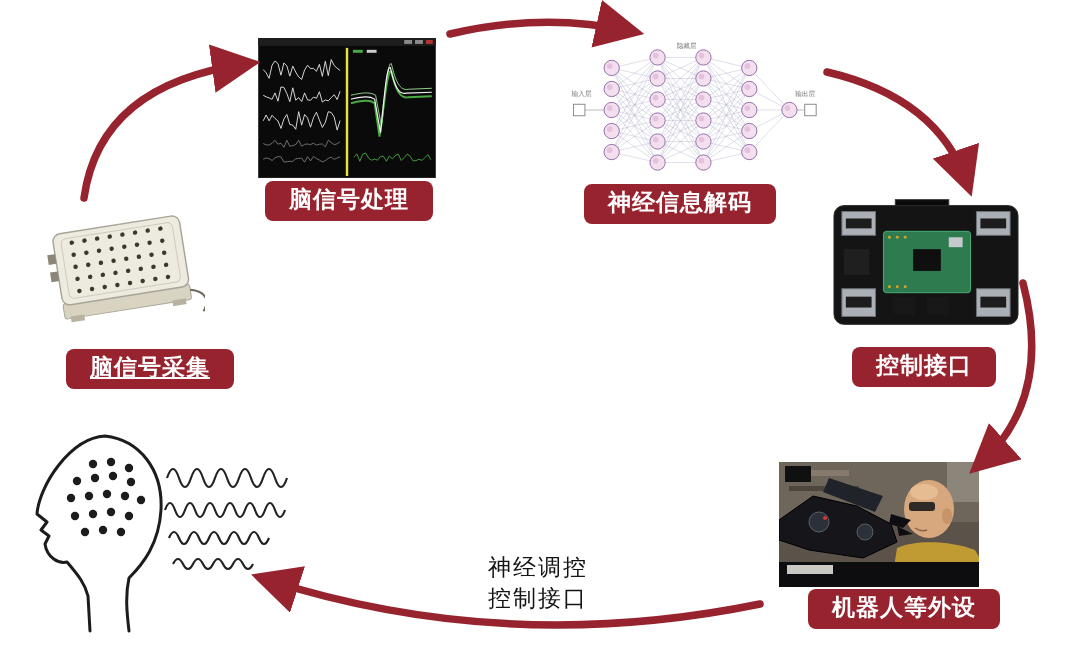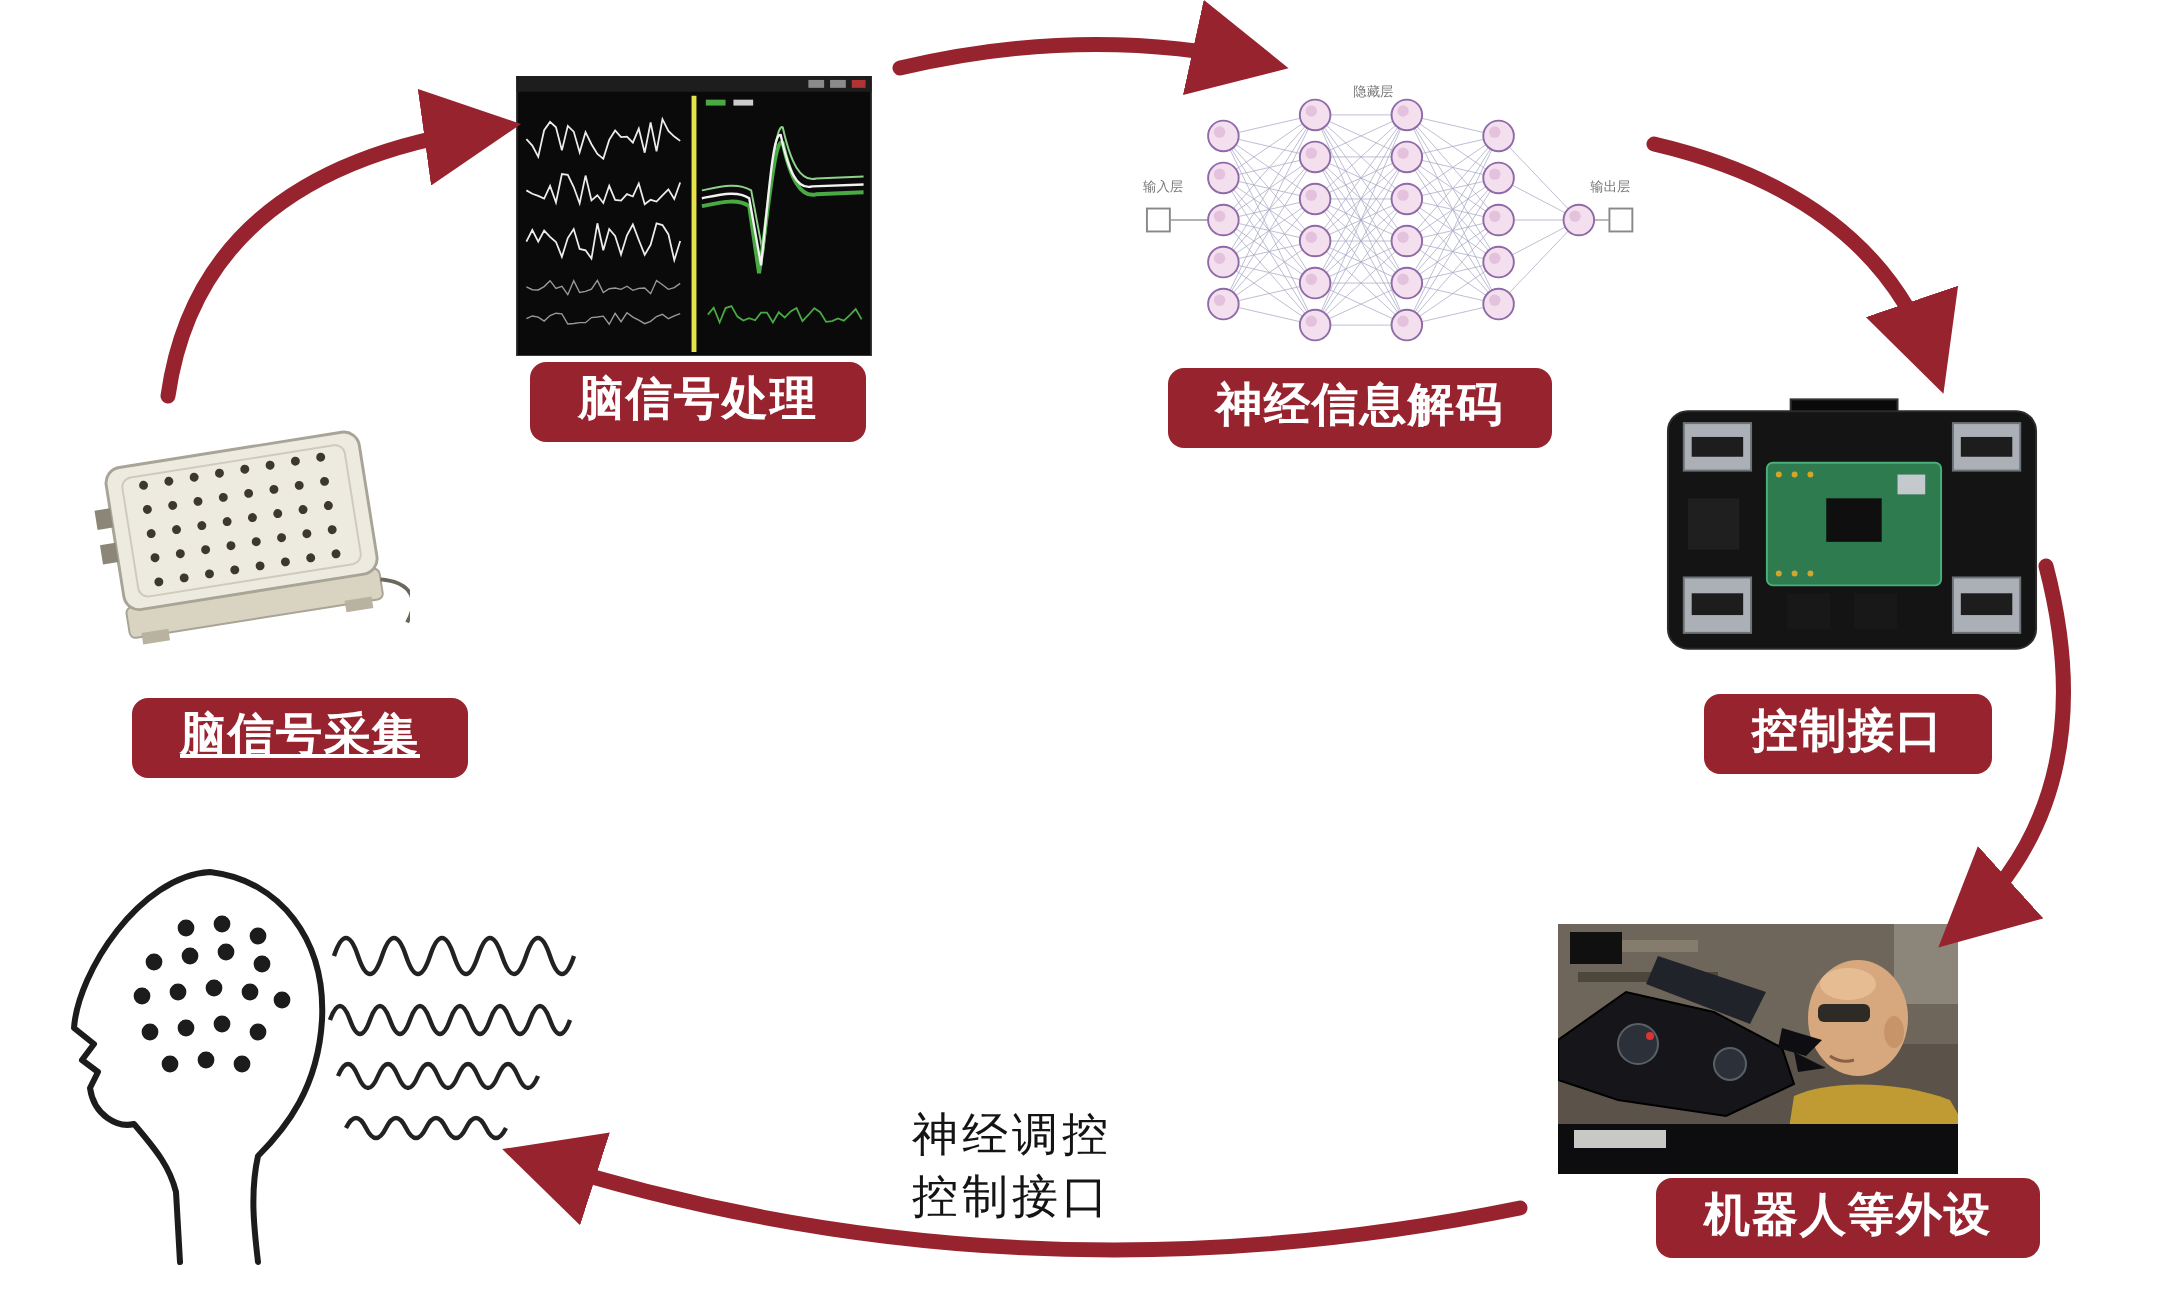--- a/index.html
+++ b/index.html
@@ -15,21 +15,21 @@
     background:var(--accent); color:#ffffff;
     font-size:23px; font-weight:bold; letter-spacing:1px;
     padding:3px 24px 6px; border-radius:8px; white-space:nowrap;
   }
   #main-title {
     position:absolute; left:546px; top:332px; transform:translateX(-50%);
     color:var(--title-red); font-family:"DejaVu Sans","Liberation Sans",sans-serif;
     font-weight:800; font-size:52px; letter-spacing:6px; white-space:nowrap;
   }
   #caption {
-    position:absolute; left:506px; top:552px; transform:translateX(-50%);
+    position:absolute; left:538px; top:552px; transform:translateX(-50%);
     color:var(--ink); font-size:23px; line-height:31px; text-align:center;
     letter-spacing:2px; white-space:nowrap;
   }
   #arrows { position:absolute; left:0; top:0; pointer-events:none; }
   .nn-label { font-size:7px; fill:#777; font-family:"DejaVu Sans",sans-serif; }
 </style>
 </head>
 <body>
 
 <div id="canvas">
@@ -363,21 +363,21 @@
       <polygon points="118,64 134,72 120,74" fill="#0e0e12"></polygon>
       <rect x="0" y="100" width="200" height="25" fill="#0d0d0f"></rect>
       <rect x="8" y="103" width="46" height="9" fill="#c8c8c4"></rect>
     </svg>
   </div>
 
   <div class="pill" style="left:349px; top:181px;">脑信号处理</div>
   <div class="pill" style="left:680px; top:184px;font-family:Liberation Serif, serif;">神经信息解码</div>
   <div class="pill" style="left:150px; top:349px;text-decoration:underline;">脑信号采集</div>
   <div class="pill" style="left:924px; top:347px;">控制接口</div>
-  <div class="pill" style="left:924px; top:589px;">机器人等外设</div>
+  <div class="pill" style="left:904px; top:589px;">机器人等外设</div>
 
 
   <div id="caption">
     <div>神经调控</div>
     <div>控制接口</div>
   </div>
 
   <svg id="arrows" width="1080" height="645" viewBox="0 0 1080 645">
     <defs>
       <marker id="ah" viewBox="0 0 10 10" refX="7" refY="5" markerWidth="6.5" markerHeight="6.5" orient="auto-start-reverse">

